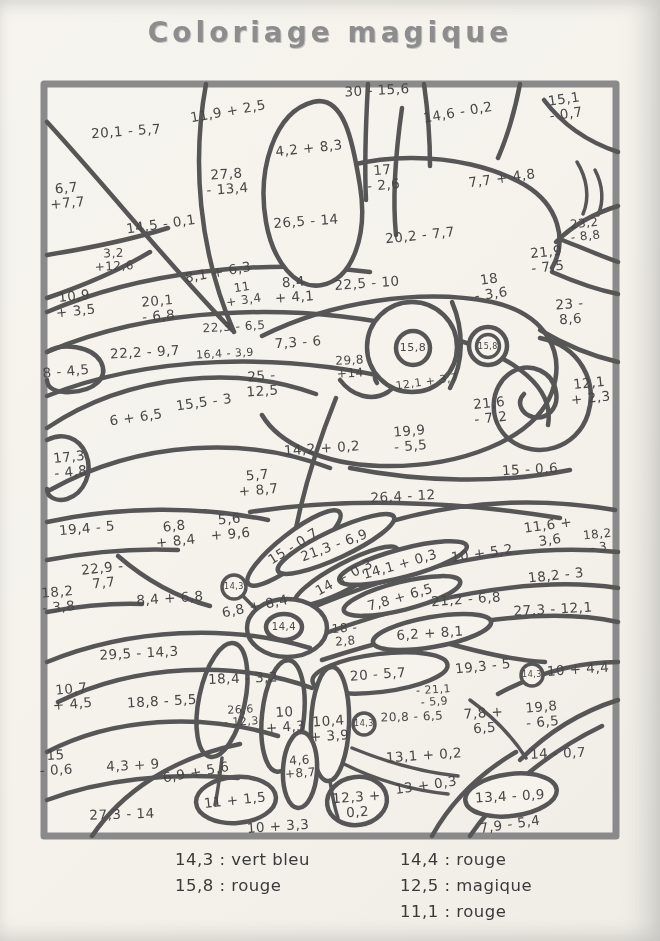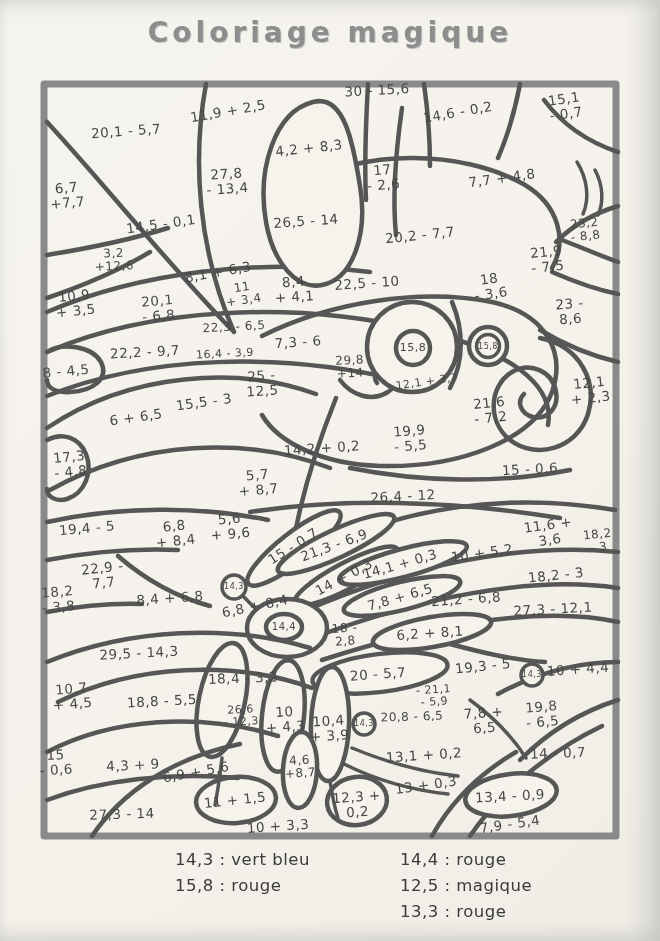--- a/index.html
+++ b/index.html
@@ -289,17 +289,17 @@
     </div>
 
   <div class="legend">
     <div class="legend-col left">
         <div class="legend-item"><span>14,3</span><span> : vert bleu</span></div>
         <div class="legend-item"><span>15,8</span><span> : rouge</span></div>
       </div>
     <div class="legend-col right">
         <div class="legend-item"><span>14,4</span><span> : rouge</span></div>
         <div class="legend-item"><span>12,5</span><span> : magique</span></div>
-        <div class="legend-item"><span>13,3</span><span> : rouge</span></div>
+        <div class="legend-item"><span>11,1</span><span> : rouge</span></div>
       </div>
   </div>
 
 </div>
 
 </body></html>

